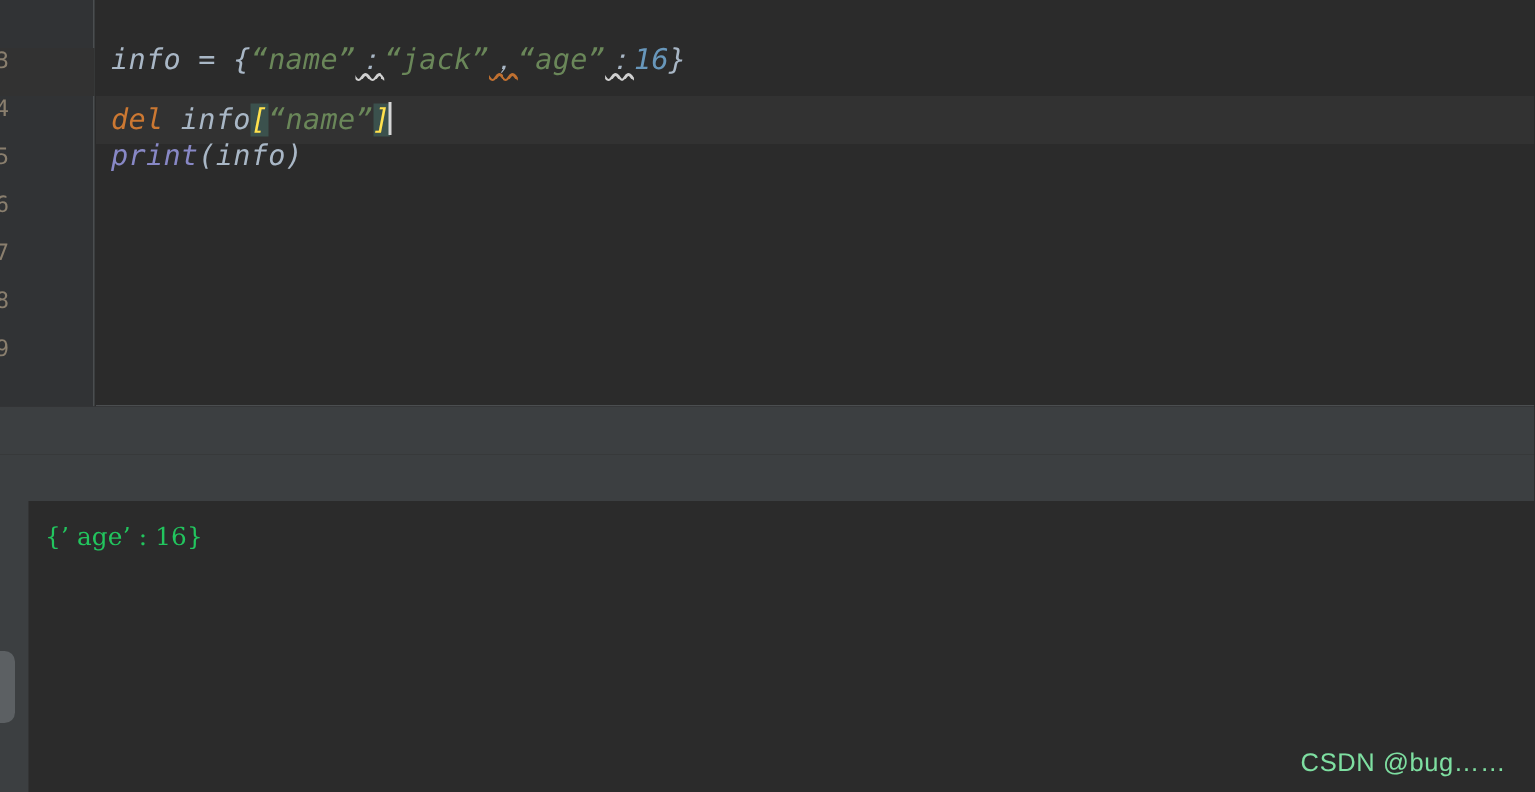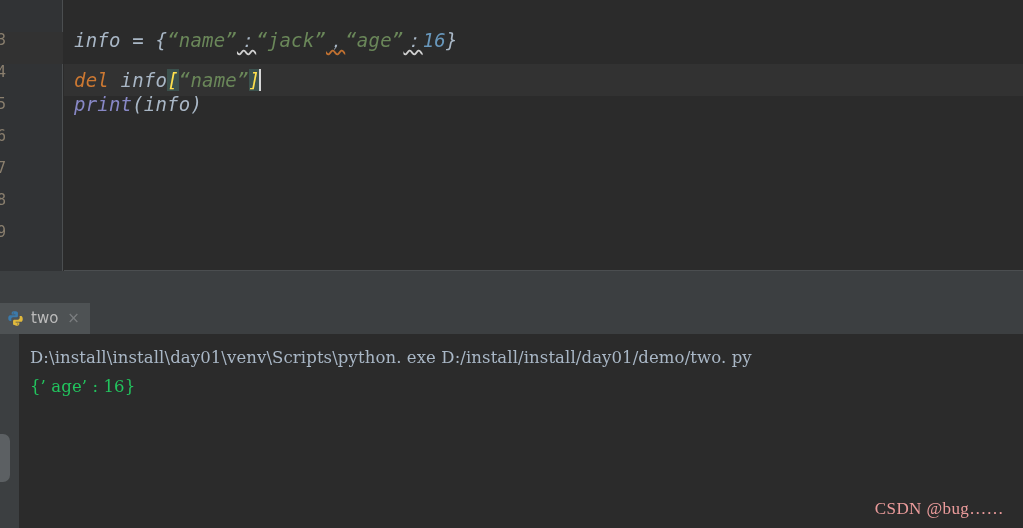--- a/index.html
+++ b/index.html
@@ -206,22 +206,22 @@
 
   .out-cmd    { color: #a9b7c6; }
   .out-result { color: #22c55e; }
   .out-finish { color: #a9b7c6; }
 
   
   .watermark {
     position: absolute;
     right: 19px;
     bottom: 9px;
-    color: #fca5a5;
-    font-family: Liberation Serif, serif;
+    color: #86efac;
+    font-family: Liberation Sans, sans-serif;
     font-size: 17px;
     letter-spacing: 0.4px;
     opacity: 0.92;
   }
 </style>
 </head>
 <body>
 
 <div id="app">
 
@@ -244,39 +244,26 @@
         <div class="code-line" style="top: 88px;"><span class="tok-builtin">print</span><span class="tok-brace">(</span><span class="tok-ident">info</span><span class="tok-brace">)</span></div>
       </div>
 
     <div class="editor-bottom-edge"></div>
   </div>
 
   <div class="splitter-band"></div>
 
   <div class="console-window">
 
-    <div class="console-tabbar">
-      <div class="console-tab">
-        <span class="py-icon">
-          <svg viewBox="0 0 32 32" width="17" height="17" xmlns="http://www.w3.org/2000/svg">
-            <path fill="#3b7aab" d="M15.6 2.4c-2 0-3.6.2-4.8.6-1.3.4-2 1.3-2 2.6v3.1h7v1H6.2c-1.4 0-2.6.8-3.3 2.3-.7 1.6-.8 3.3-.3 5.3.5 2 1.6 3.2 3.2 3.2h2.3v-3.7c0-1.6 1.4-3 3.2-3h6.9c1.3 0 2.4-1.1 2.4-2.4V5.6c0-1.3-1-2.3-2.4-2.6-1-.3-2-.6-2.6-.6zm-3.8 2.1c.6 0 1.1.5 1.1 1.1s-.5 1.1-1.1 1.1-1.1-.5-1.1-1.1.5-1.1 1.1-1.1z"></path>
-            <path fill="#e0b93c" d="M16.4 29.6c2 0 3.6-.2 4.8-.6 1.3-.4 2-1.3 2-2.6v-3.1h-7v-1h9.6c1.4 0 2.6-.8 3.3-2.3.7-1.6.8-3.3.3-5.3-.5-2-1.6-3.2-3.2-3.2h-2.3v3.7c0 1.6-1.4 3-3.2 3h-6.9c-1.3 0-2.4 1.1-2.4 2.4v5.2c0 1.3 1 2.3 2.4 2.6 1 .3 2 .6 2.6.6zm3.8-2.1c-.6 0-1.1-.5-1.1-1.1s.5-1.1 1.1-1.1 1.1.5 1.1 1.1-.5 1.1-1.1 1.1z"></path>
-          </svg>
-        </span>
-        <span class="tab-title">two</span>
-        <span class="tab-close">×</span>
-      </div>
-    </div>
 
     <div class="console-sidebar">
       <div class="console-scroll-thumb"></div>
     </div>
 
     <div class="console-output">
-      <div class="out-line out-cmd">D:\install\install\day01\venv\Scripts\python. exe D:/install/install/day01/demo/two. py</div>
       <div class="out-line out-result">{’ age’ : 16}</div>
       <div class="out-spacer"></div>
     </div>
 
     <div class="watermark">CSDN @bug……</div>
   </div>
 
 </div>
 
 </body></html>

